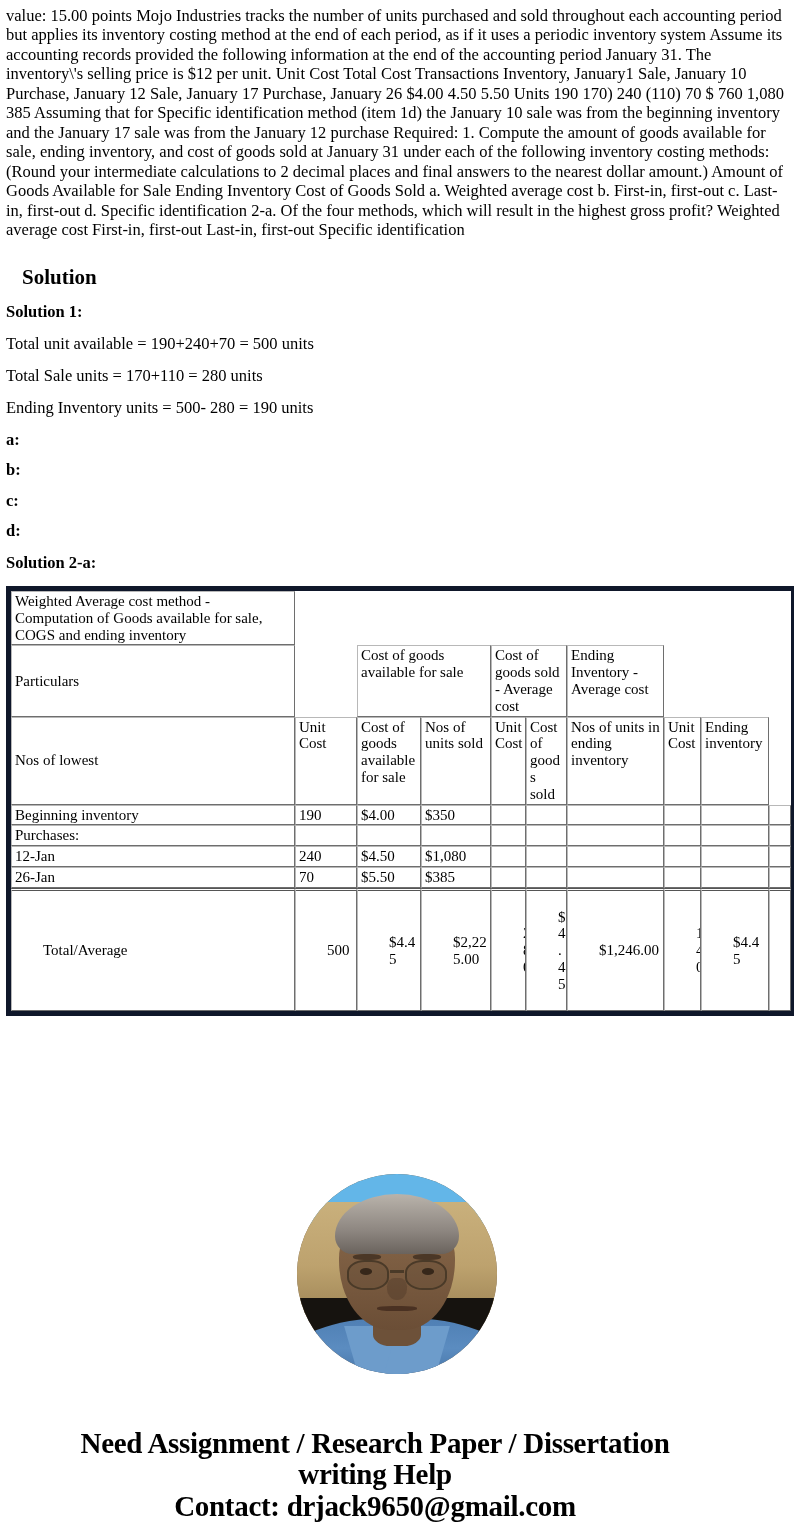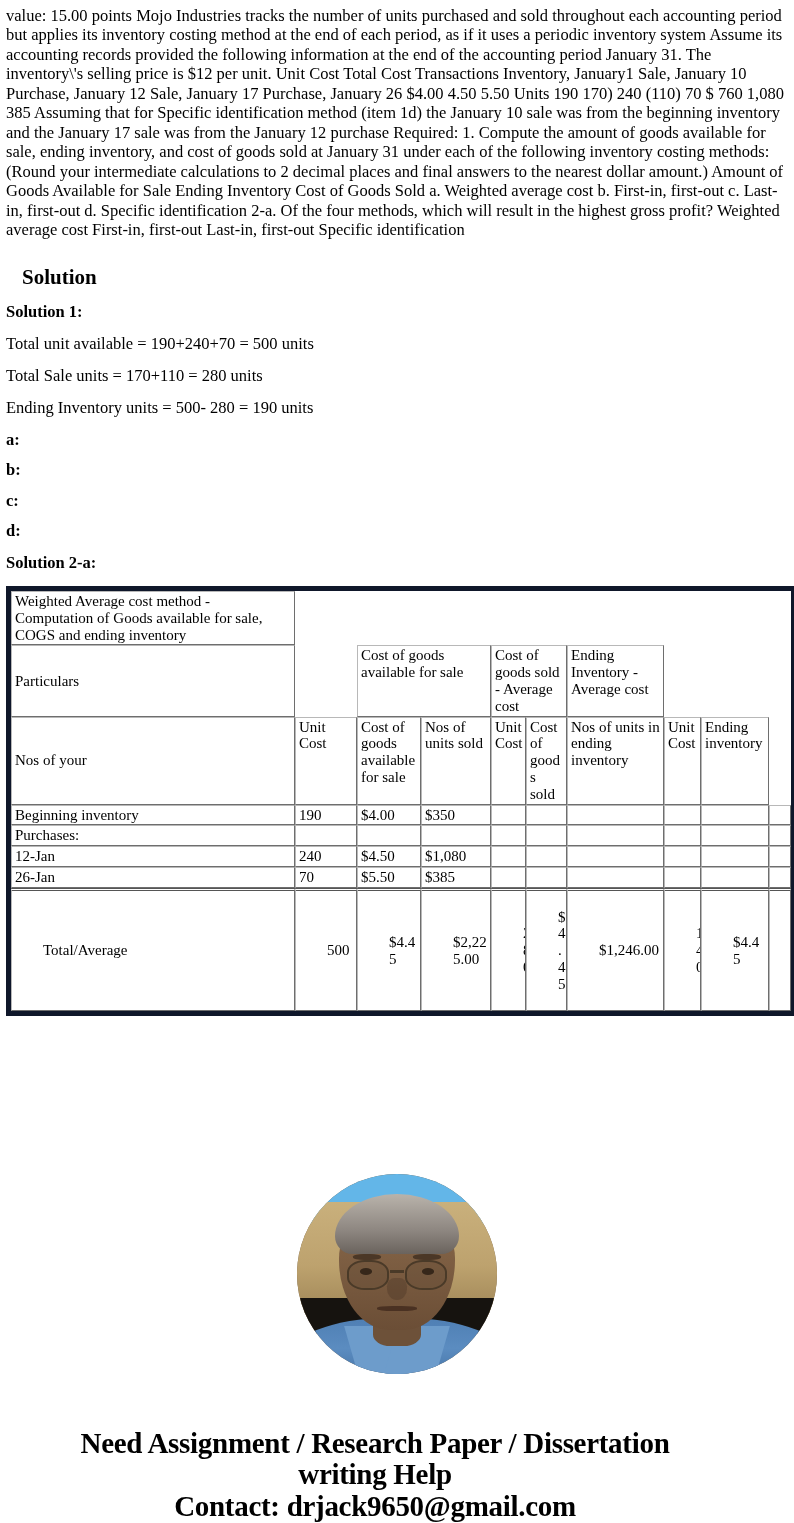--- a/index.html
+++ b/index.html
@@ -309,21 +309,21 @@
         <td class="nob"></td>
         <td class="vtop" colspan="2">Cost of goods available for sale</td>
         <td class="vtop" colspan="2">Cost of goods sold - Average cost</td>
         <td class="vtop">Ending Inventory - Average cost</td>
         <td class="nob"></td>
         <td class="nob"></td>
         <td class="nob"></td>
       </tr>
 
       <tr>
-        <td class="vmid">Nos of your</td>
+        <td class="vmid">Nos of lowest</td>
         <td class="vtop">Unit Cost</td>
         <td class="vtop">Cost of goods available for sale</td>
         <td class="vtop">Nos of units sold</td>
         <td class="vtop">Unit Cost</td>
         <td class="vtop">Cost of goods sold</td>
         <td class="vtop">Nos of units in ending inventory</td>
         <td class="vtop">Unit Cost</td>
         <td class="vtop">Ending inventory</td>
         <td class="nob"></td>
       </tr>

